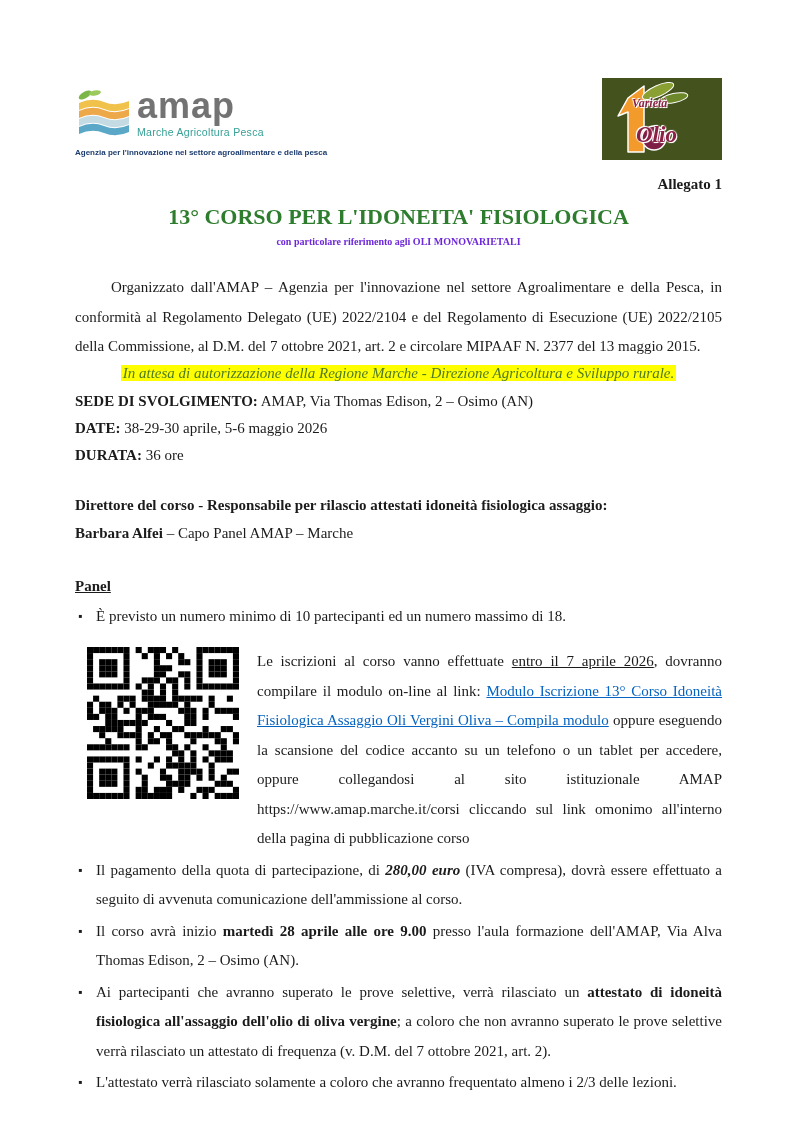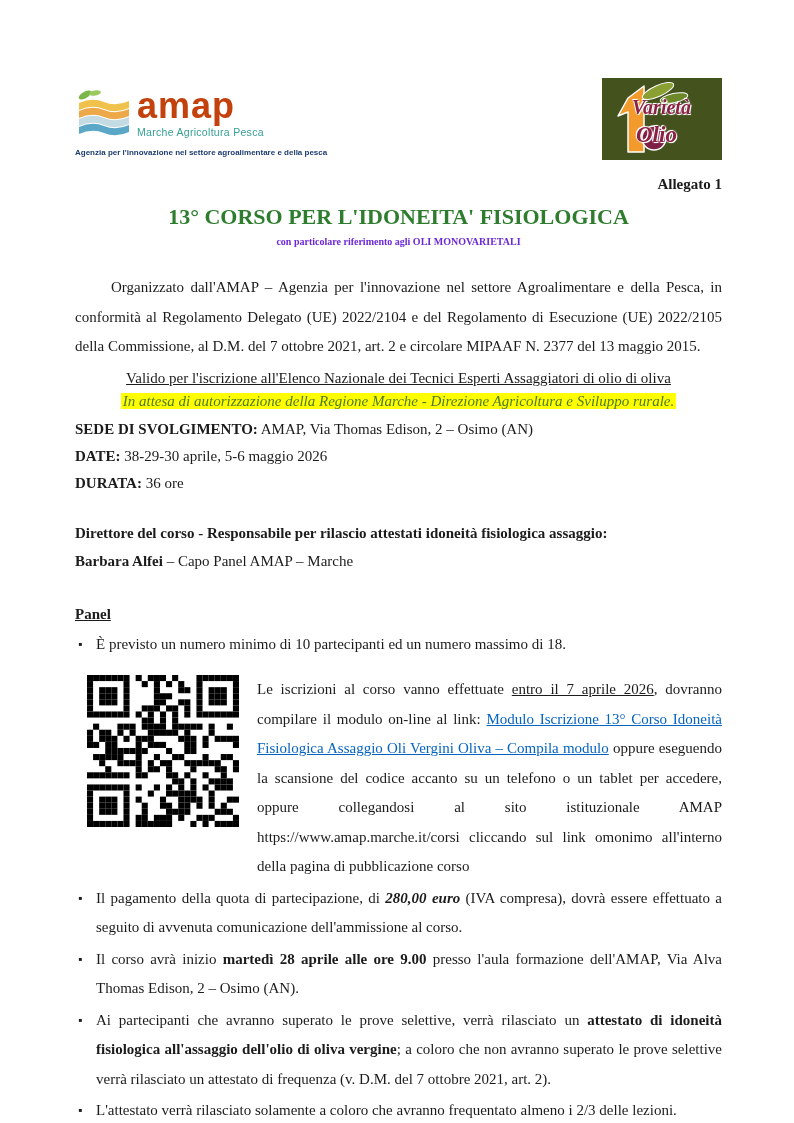--- a/index.html
+++ b/index.html
@@ -10,36 +10,36 @@
     padding:70px 72px 0 75px; overflow:hidden; position:relative;
   }
   
   .header { display:flex; justify-content:space-between; align-items:flex-start; }
   .amap-block { margin-top:18px; width:270px; }
   .amap-row { display:flex; align-items:flex-start; gap:6px; }
   .amap-icon { width:56px; height:54px; flex:0 0 auto; }
   .amap-texts { display:flex; flex-direction:column; }
   .amap-word {
     font-family:"Liberation Sans", sans-serif; font-weight:bold;
-    font-size:36px; line-height:36px; color:#c2410c; letter-spacing:1px;
+    font-size:36px; line-height:36px; color:#737373; letter-spacing:1px;
   }
   .amap-sub {
     font-family:"Liberation Sans", sans-serif; font-size:10.5px;
     color:#35a096; margin-top:2px; letter-spacing:.3px;
   }
   .amap-tagline {
     font-family:"Liberation Sans", sans-serif; font-size:8px; font-weight:bold;
     color:#1d3c6e; margin-top:6px; white-space:nowrap;
   }
   .right-col { display:flex; flex-direction:column; align-items:flex-end; margin-top:8px; }
   .varieta { position:relative; width:120px; height:82px; background:#44521d; overflow:hidden; }
   .varieta svg { position:absolute; inset:0; }
   .v-word { position:absolute; font-style:italic; font-weight:bold;
     color:#8b2246; text-shadow:0 0 2px #fff, 0 0 2px #fff, 1px 1px 0 #fff, -1px -1px 0 #fff; }
-  .v-word1 { left:30px; top:18px; font-size:20px; }
+  .v-word1 { left:30px; top:18px; font-size:12px; }
   .v-word2 { left:34px; top:44px; font-size:23px; }
   .allegato { margin-top:16px; font-size:15px; font-weight:bold; }
   
   .title-block { text-align:center; margin-top:10px; }
   .title-line { font-size:22px; font-weight:bold; color:#2e7d2e; line-height:28px; }
   .title-sub { font-size:10px; font-weight:bold; color:#6d28d9; line-height:22px; }
   
   .intro {
     margin-top:20px; font-size:15px; line-height:29.5px;
     text-align:justify; text-indent:36px;
@@ -111,23 +111,20 @@
     </div>
   </div>
 
   <div class="title-block">
     <div class="title-line">13° CORSO PER L'IDONEITA' FISIOLOGICA</div>
     <div class="title-sub">con particolare riferimento agli OLI MONOVARIETALI</div>
   </div>
 
   <p class="intro">Organizzato dall'AMAP – Agenzia per l'innovazione nel settore Agroalimentare e della Pesca, in conformità al Regolamento Delegato (UE) 2022/2104 e del Regolamento di Esecuzione (UE) 2022/2105 della Commissione, al D.M. del 7 ottobre 2021, art. 2 e circolare MIPAAF N. 2377 del 13 maggio 2015.</p>
 
-  <div class="valido-line">
-    <span>Valido per l'iscrizione all'Elenco Nazionale dei Tecnici Esperti Assaggiatori di olio di oliva</span>
-  </div>
   <div class="attesa-line">
     <span>In attesa di autorizzazione della Regione Marche - Direzione Agricoltura e Sviluppo rurale.</span>
   </div>
 
   <div class="details">
     <div class="detail-line">
       <span class="lbl">SEDE DI SVOLGIMENTO:</span><span> AMAP, Via Thomas Edison, 2 – Osimo (AN)</span>
     </div>
     <div class="detail-line">
       <span class="lbl">DATE:</span><span> 38-29-30 aprile, 5-6 maggio 2026</span>

